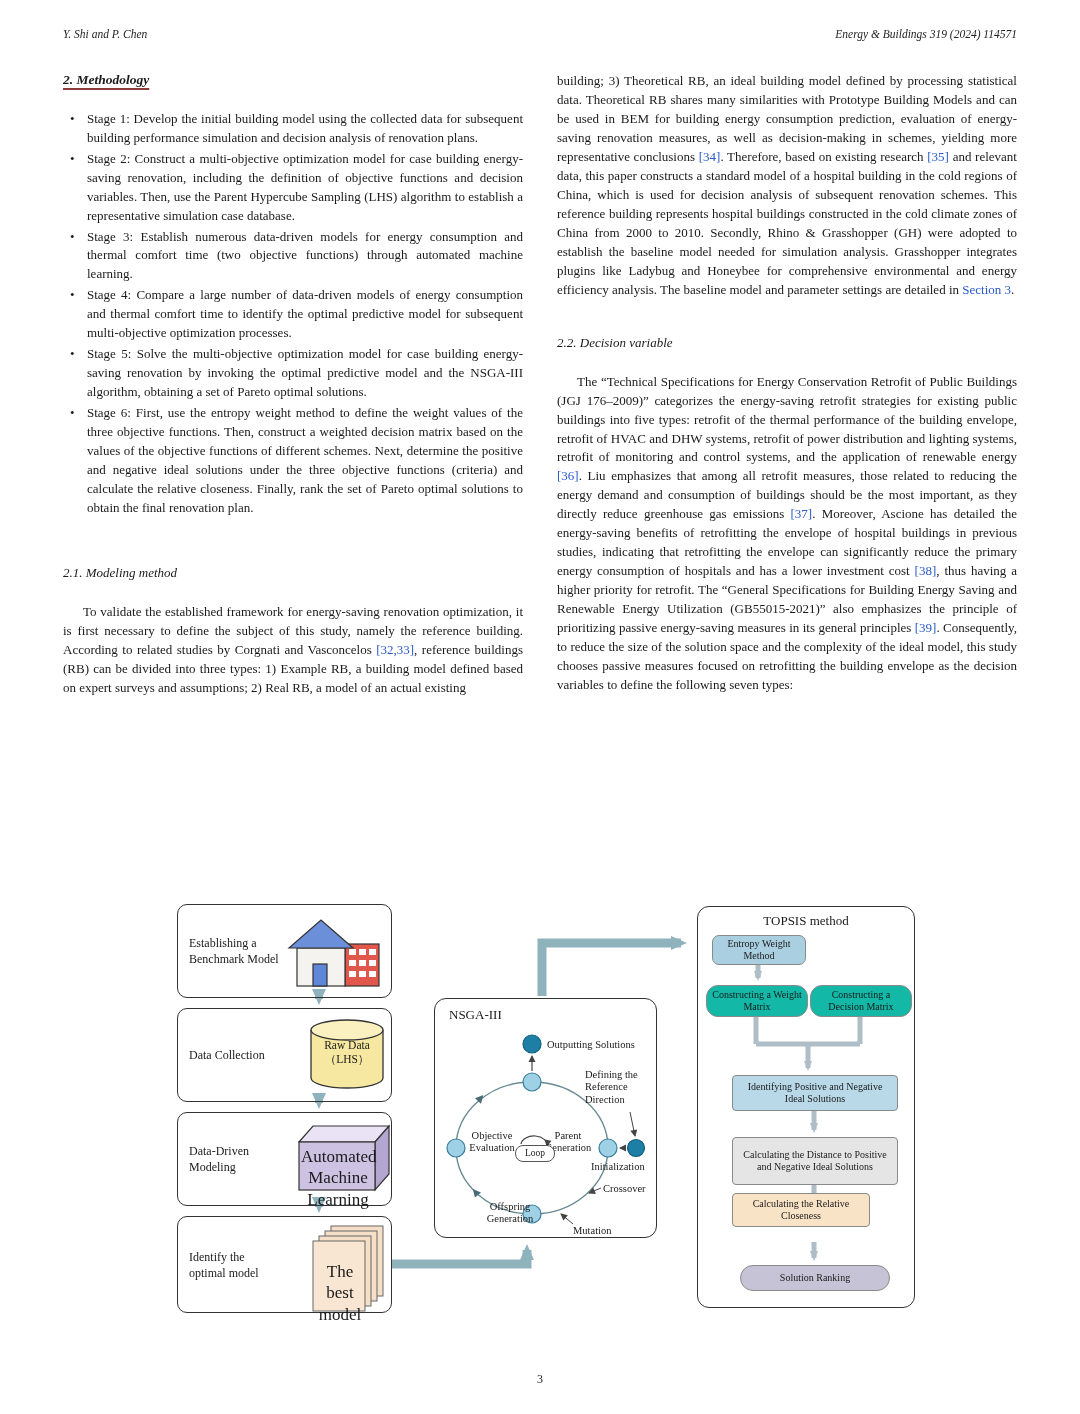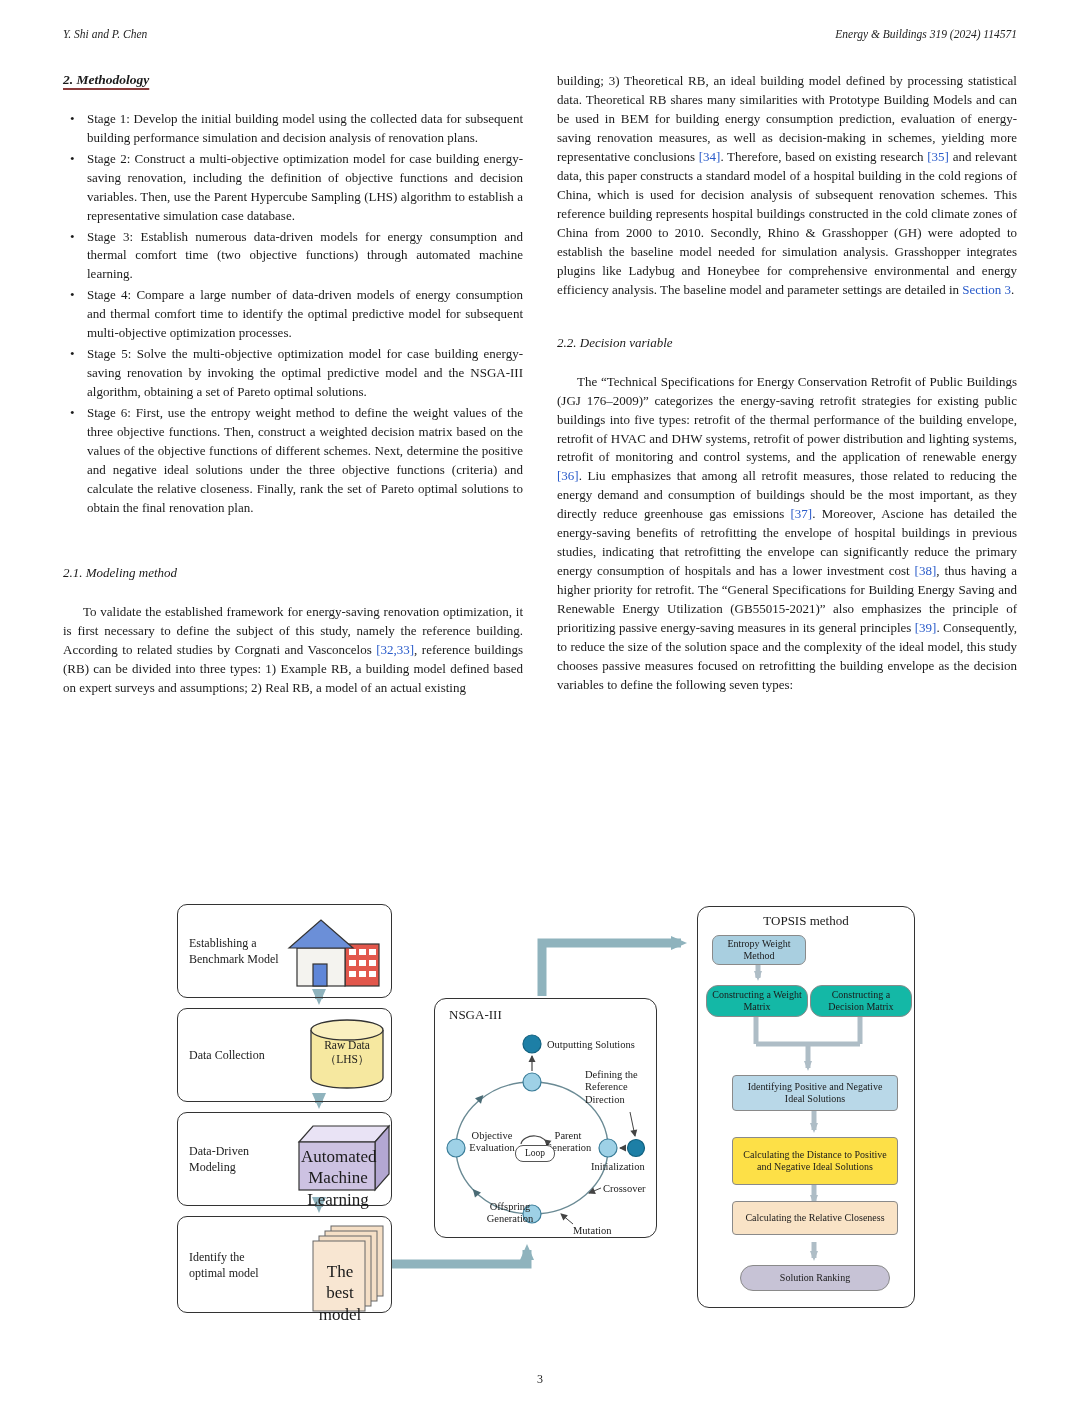--- a/index.html
+++ b/index.html
@@ -64,21 +64,21 @@
     font-size:9.5px; text-align:center; line-height:15px; background:#fff;
   }
   .t-node {
     position:absolute; box-sizing:border-box; border:1px solid #8a8a8a;
     display:flex; align-items:center; justify-content:center;
     font-size:10px; line-height:1.2; text-align:center; padding:1px 4px;
   }
   .t-entropy { background:#a9cfe0; border-radius:7px; }
   .t-pink { background:#14b8a6; border-radius:12px; }
   .t-blue { background:#b9d8e8; border-radius:4px; }
-  .t-lav { background:#fde047; border-radius:4px; }
+  .t-lav { background:#e5e5e5; border-radius:4px; }
   .t-orange { background:#f9e3c6; border-radius:4px; }
   .t-pill { background:#c7c3d6; border-radius:13px; }
   
   .caption {
     position:absolute; top:1338px; left:63px; width:954px;
     text-align:center; font-size:12.5px;
   }
   .caption .cap-label { font-weight:bold; }
   .caption .cap-text { margin-left:5px; }
 </style>
@@ -246,21 +246,21 @@
       <div class="loop-pill" style="left:80px; top:146px; width:38px; height:15px;">Loop</div>
     </div>
 
     <div class="fig-box topsis-box" style="left:522px; top:10px; width:218px; height:402px;">
       <div class="fig-title" style="left:0; top:6px; width:100%; text-align:center;">TOPSIS method</div>
       <div class="t-node t-entropy" style="left:14px; top:28px; width:94px; height:30px;">Entropy Weight Method</div>
       <div class="t-node t-pink" style="left:8px; top:78px; width:102px; height:32px;">Constructing a Weight Matrix</div>
       <div class="t-node t-pink" style="left:112px; top:78px; width:102px; height:32px;">Constructing a Decision Matrix</div>
       <div class="t-node t-blue" style="left:34px; top:168px; width:166px; height:36px;">Identifying Positive and Negative Ideal Solutions</div>
       <div class="t-node t-lav" style="left:34px; top:230px; width:166px; height:48px;">Calculating the Distance to Positive and Negative Ideal Solutions</div>
-      <div class="t-node t-orange" style="left:34px; top:294px; width:166px; height:34px;">Calculating the Relative Closeness</div>
+      <div class="t-node t-orange" style="left:34px; top:286px; width:138px; height:34px;">Calculating the Relative Closeness</div>
       <div class="t-node t-pill" style="left:42px; top:358px; width:150px; height:26px;">Solution Ranking</div>
     </div>
   </div>
 
 
   <div class="footer">3</div>
 
 </div>
 
 </body></html>

